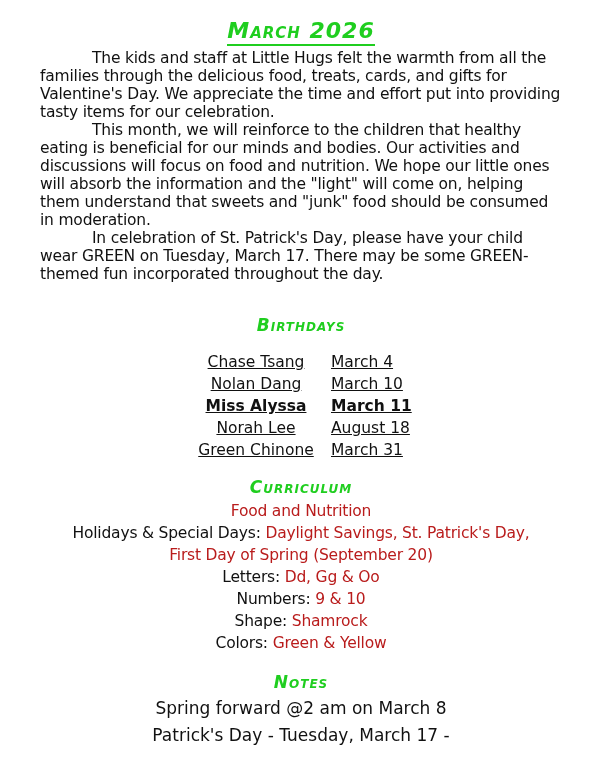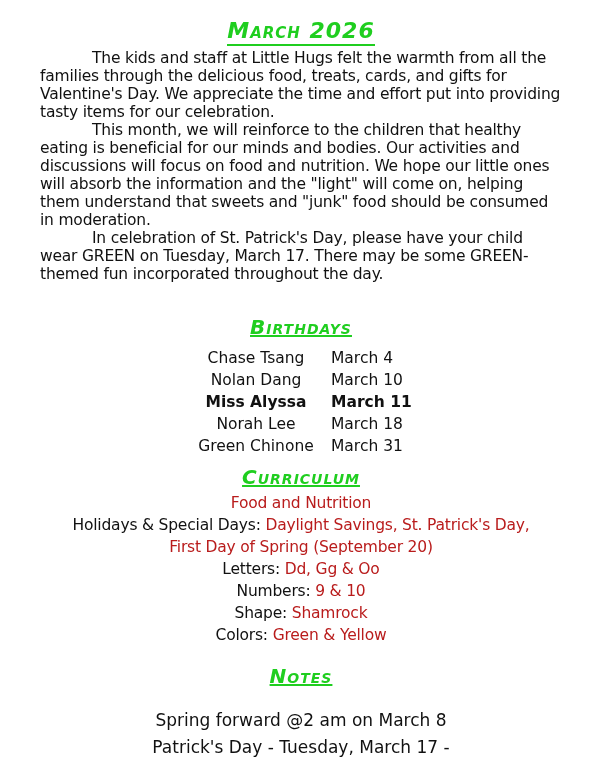--- a/index.html
+++ b/index.html
@@ -18,51 +18,51 @@
   .m-head {
     text-align: center;
     color: #1fce1f;
     font-weight: bold;
     font-style: italic;
     font-variant: small-caps;
     letter-spacing: 1px;
   }
   h1.m-head { font-size: 22px; margin-bottom: 6px; }
   h1.m-head .u { border-bottom: 2px solid #1fce1f; padding-bottom: 1px; }
-  h2.m-head { font-size: 20px; text-decoration: underline; }
+  h2.m-head { font-size: 17px; }
   
   .body-para {
     font-size: 15.5px;
     line-height: 18px;
     text-indent: 52px;
     letter-spacing: -0.2px;
   }
   
   .green { color: #b91c1c; }
   .bold  { font-weight: bold; }
   
   .birthdays { margin-top: 32px; }
   .birthdays h2 { margin-bottom: 5px; }
-  .bday-table { width: fit-content; margin: 8px auto; }
+  .bday-table { width: fit-content; margin: 16px auto; text-decoration: underline; }
   .bday-row {
     display: grid;
     grid-template-columns: 150px 90px;
     column-gap: 0;
     font-size: 15.5px;
     line-height: 22px;
   }
   .bday-name { text-align: center; }
   .bday-date { text-align: left; }
   
   .curriculum { margin-top: 8px; text-align: center; }
   .curriculum h2 { margin-bottom: 3px; }
   .curr-line { font-size: 15.5px; line-height: 22px; letter-spacing: -0.2px; }
   
   .notes { margin-top: 18px; text-align: center; }
-  .notes h2 { margin-bottom: 21px; }
+  .notes h2 { margin-bottom: 5px; }
   .note-line { font-size: 17px; line-height: 22px; }
   .note-gap { margin-top: 5px; }
 </style>
 </head>
 <body>
 
 <div class="page">
 
   <h1 class="m-head"><span class="u">March 2026</span></h1>
 
@@ -80,21 +80,21 @@
       <div class="bday-row">
         <span class="bday-name">Nolan Dang</span>
         <span class="bday-date">March 10</span>
       </div>
       <div class="bday-row bold">
         <span class="bday-name">Miss Alyssa</span>
         <span class="bday-date">March 11</span>
       </div>
       <div class="bday-row">
         <span class="bday-name">Norah Lee</span>
-        <span class="bday-date">March 18</span>
+        <span class="bday-date">August 18</span>
       </div>
       <div class="bday-row">
         <span class="bday-name">Green Chinone</span>
         <span class="bday-date">March 31</span>
       </div>
     </div>
   </section>
 
   <section class="curriculum">
     <h2 class="m-head">Curriculum</h2>

